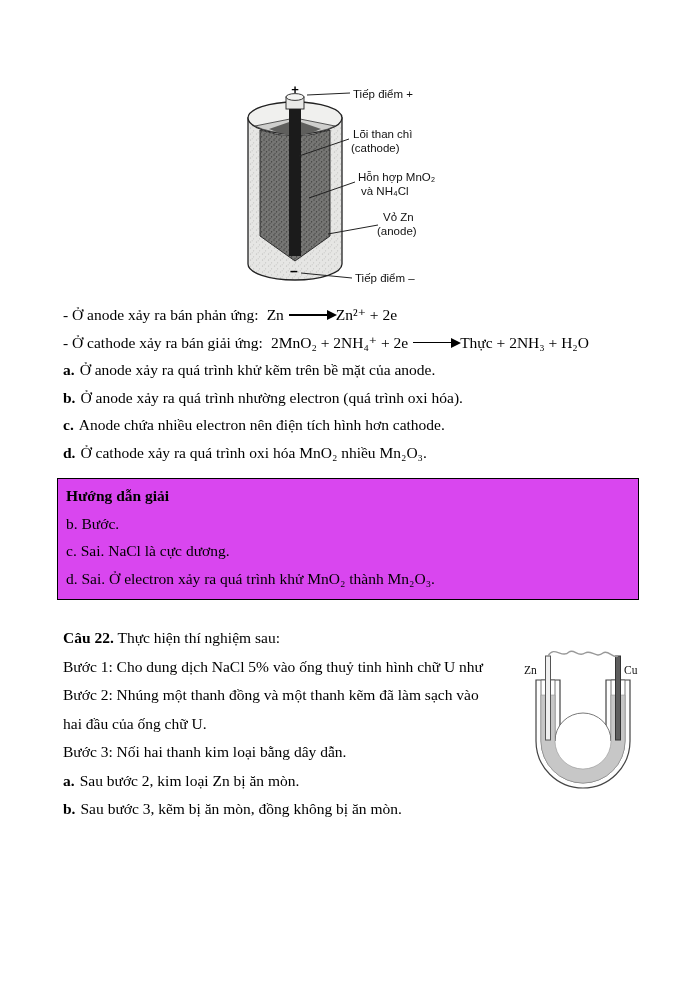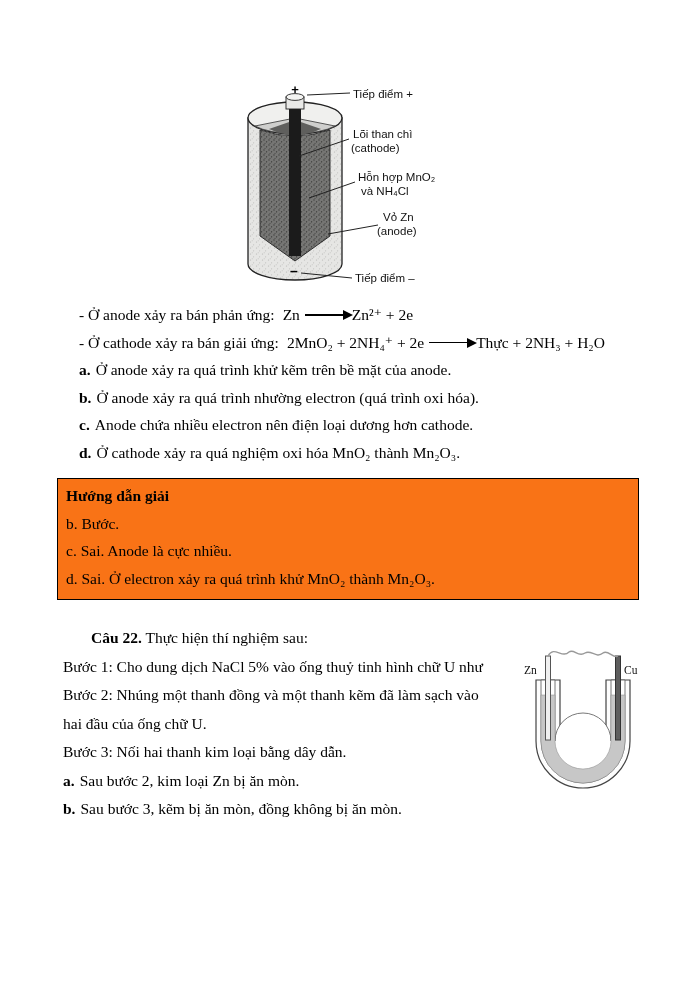--- a/index.html
+++ b/index.html
@@ -2,36 +2,36 @@
 <html><head>
 <meta charset="utf-8">
 <style>
   html,body{margin:0;padding:0;background:#fff;}
   .page{position:relative;width:694px;height:982px;background:#ffffff;overflow:hidden;
         font-family:"Liberation Serif","DejaVu Serif",serif;font-size:15.5px;color:#000;}
   .abs{position:absolute;}
 
   
   .sec-react{left:63px;top:301px;width:580px;}
-  .sec-react .ln{line-height:27.6px;white-space:nowrap;margin-left:16px;}
+  .sec-react .ln{line-height:27.6px;white-space:nowrap;}
   .sec-q22{left:63px;top:624px;width:590px;}
   .sec-q22 .ln{line-height:28.5px;white-space:nowrap;}
-  .b{font-weight:bold;margin-left:28px;}
+  .b{font-weight:bold;}
   .lbl{font-weight:bold;margin-right:5px;}
   .eq{margin-left:8px;}
 
   
   .arrow{display:inline-block;position:relative;width:46px;height:1.6px;background:#000;
          vertical-align:middle;margin:0 1px 3px 5px;}
   .arrow::after{content:"";position:absolute;right:-2px;top:-4.2px;width:0;height:0;
          border-left:10px solid #000;border-top:5px solid transparent;border-bottom:5px solid transparent;}
 
   
   .solution-box{left:57px;top:478px;width:564px;border:1.6px solid #000;
-         padding:3px 8px 7px 8px;background:#f97316;}
+         padding:3px 8px 7px 8px;background:#d946ef;}
   .solution-box .ln{line-height:27.5px;white-space:nowrap;}
   .solution-box .title{font-weight:bold;}
 
   svg text{font-family:"Liberation Sans","DejaVu Sans",sans-serif;}
   svg text.serif{font-family:"Liberation Serif","DejaVu Serif",serif;}
 </style>
 </head>
 <body>
 
 <div class="page">
@@ -92,31 +92,31 @@
     <div class="ln">
       <span>- Ở cathode xảy ra bán giải ứng:</span><span class="eq">2MnO₂ + 2NH₄⁺ + 2e</span><span class="arrow"></span><span>Thực + 2NH₃ + H₂O</span>
     </div>
     <div class="ln">
       <span class="lbl">a.</span><span>Ở anode xảy ra quá trình khử kẽm trên bề mặt của anode.</span>
     </div>
     <div class="ln">
       <span class="lbl">b.</span><span>Ở anode xảy ra quá trình nhường electron (quá trình oxi hóa).</span>
     </div>
     <div class="ln">
-      <span class="lbl">c.</span><span>Anode chứa nhiều electron nên điện loại dương hơn cathode.</span>
+      <span class="lbl">c.</span><span>Anode chứa nhiều electron nên điện tích hình hơn cathode.</span>
     </div>
     <div class="ln">
-      <span class="lbl">d.</span><span>Ở cathode xảy ra quá nghiệm oxi hóa MnO₂ thành Mn₂O₃.</span>
+      <span class="lbl">d.</span><span>Ở cathode xảy ra quá trình oxi hóa MnO₂ nhiều Mn₂O₃.</span>
     </div>
   </div>
 
   <div class="abs solution-box">
     <div class="ln title">Hướng dẫn giải</div>
     <div class="ln">b. Bước.</div>
-    <div class="ln">c. Sai. Anode là cực nhiều.</div>
+    <div class="ln">c. Sai. NaCl là cực dương.</div>
     <div class="ln">d. Sai. Ở electron xảy ra quá trình khử MnO₂ thành Mn₂O₃.</div>
   </div>
 
   <div class="abs sec-q22">
     <div class="ln">
       <span class="b">Câu 22.</span>
       <span>Thực hiện thí nghiệm sau:</span>
     </div>
     <div class="ln">Bước 1: Cho dung dịch NaCl 5% vào ống thuỷ tinh hình chữ U như</div>
     <div class="ln">Bước 2: Nhúng một thanh đồng và một thanh kẽm đã làm sạch vào</div>

